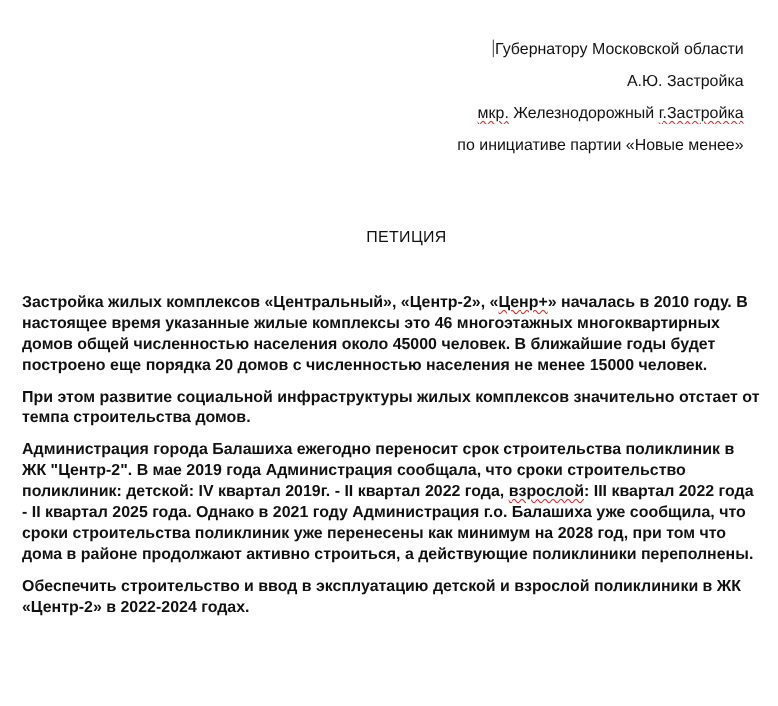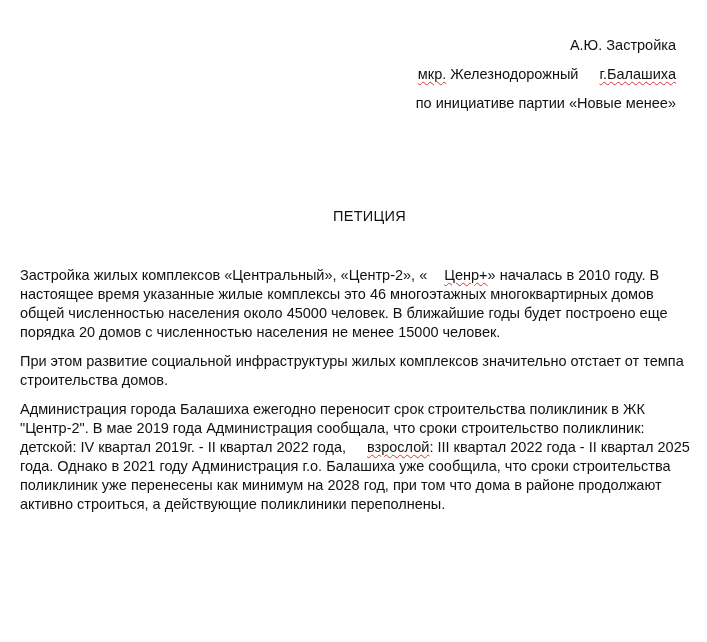--- a/index.html
+++ b/index.html
@@ -32,51 +32,53 @@
       width: 1px;
       height: 16px;
       background: #555;
       vertical-align: -3px;
       margin-right: 1px;
     }
     .squiggle {
       text-decoration: underline wavy #d33;
       text-decoration-thickness: 1px;
       text-underline-offset: 2px;
-      margin-left: 17px;
     }
     .title {
       position: absolute;
       left: 16px;
       width: 707px;
       top: 208px;
       text-align: center;
       font-size: 14.5px;
       letter-spacing: 0.3px;
     }
     .body-text {
       position: absolute;
       left: 20px;
       top: 266px;
       width: 672px;
       font-size: 14.5px;
       line-height: 19px;
     }
     .body-text p {
       margin: 0 0 10px 0;
+      font-weight: bold;
     }
   </style>
 </head>
 <body>
 
 <div class="addressee">
+  <div class="line"><span class="cursor"></span><span>Губернатору Московской области</span></div>
   <div class="line">А.Ю. Застройка</div>
-  <div class="line"><span class="squiggle">мкр.</span><span> Железнодорожный </span><span class="squiggle">г.Балашиха</span></div>
+  <div class="line"><span class="squiggle">мкр.</span><span> Железнодорожный </span><span class="squiggle">г.Застройка</span></div>
   <div class="line">по инициативе партии  «Новые менее»</div>
 </div>
 
 <div class="title">ПЕТИЦИЯ</div>
 
 <div class="body-text">
   <p><span>Застройка жилых комплексов «Центральный», «Центр-2», «</span><span class="squiggle">Ценр+</span><span>» началась в 2010 году. В настоящее время указанные жилые комплексы это 46 многоэтажных многоквартирных домов общей численностью населения около 45000  человек. В ближайшие годы будет построено еще порядка 20 домов с численностью населения не менее 15000 человек.</span></p>
   <p>При этом развитие социальной инфраструктуры жилых комплексов значительно отстает от темпа строительства домов.</p>
   <p><span>Администрация города Балашиха ежегодно переносит срок строительства поликлиник в ЖК "Центр-2". В мае 2019 года Администрация сообщала, что сроки строительство поликлиник: детской: IV квартал 2019г. - II квартал 2022 года, </span><span class="squiggle">взрослой</span><span>:  III квартал 2022 года - II квартал 2025 года. Однако в 2021 году Администрация г.о. Балашиха уже сообщила, что сроки строительства поликлиник уже перенесены как минимум на 2028 год, при том что дома в районе продолжают активно строиться, а действующие поликлиники переполнены.</span></p>
+  <p>Обеспечить строительство и ввод в эксплуатацию детской и взрослой поликлиники в ЖК «Центр-2» в 2022-2024  годах.</p>
 </div>
 
 </body></html>

